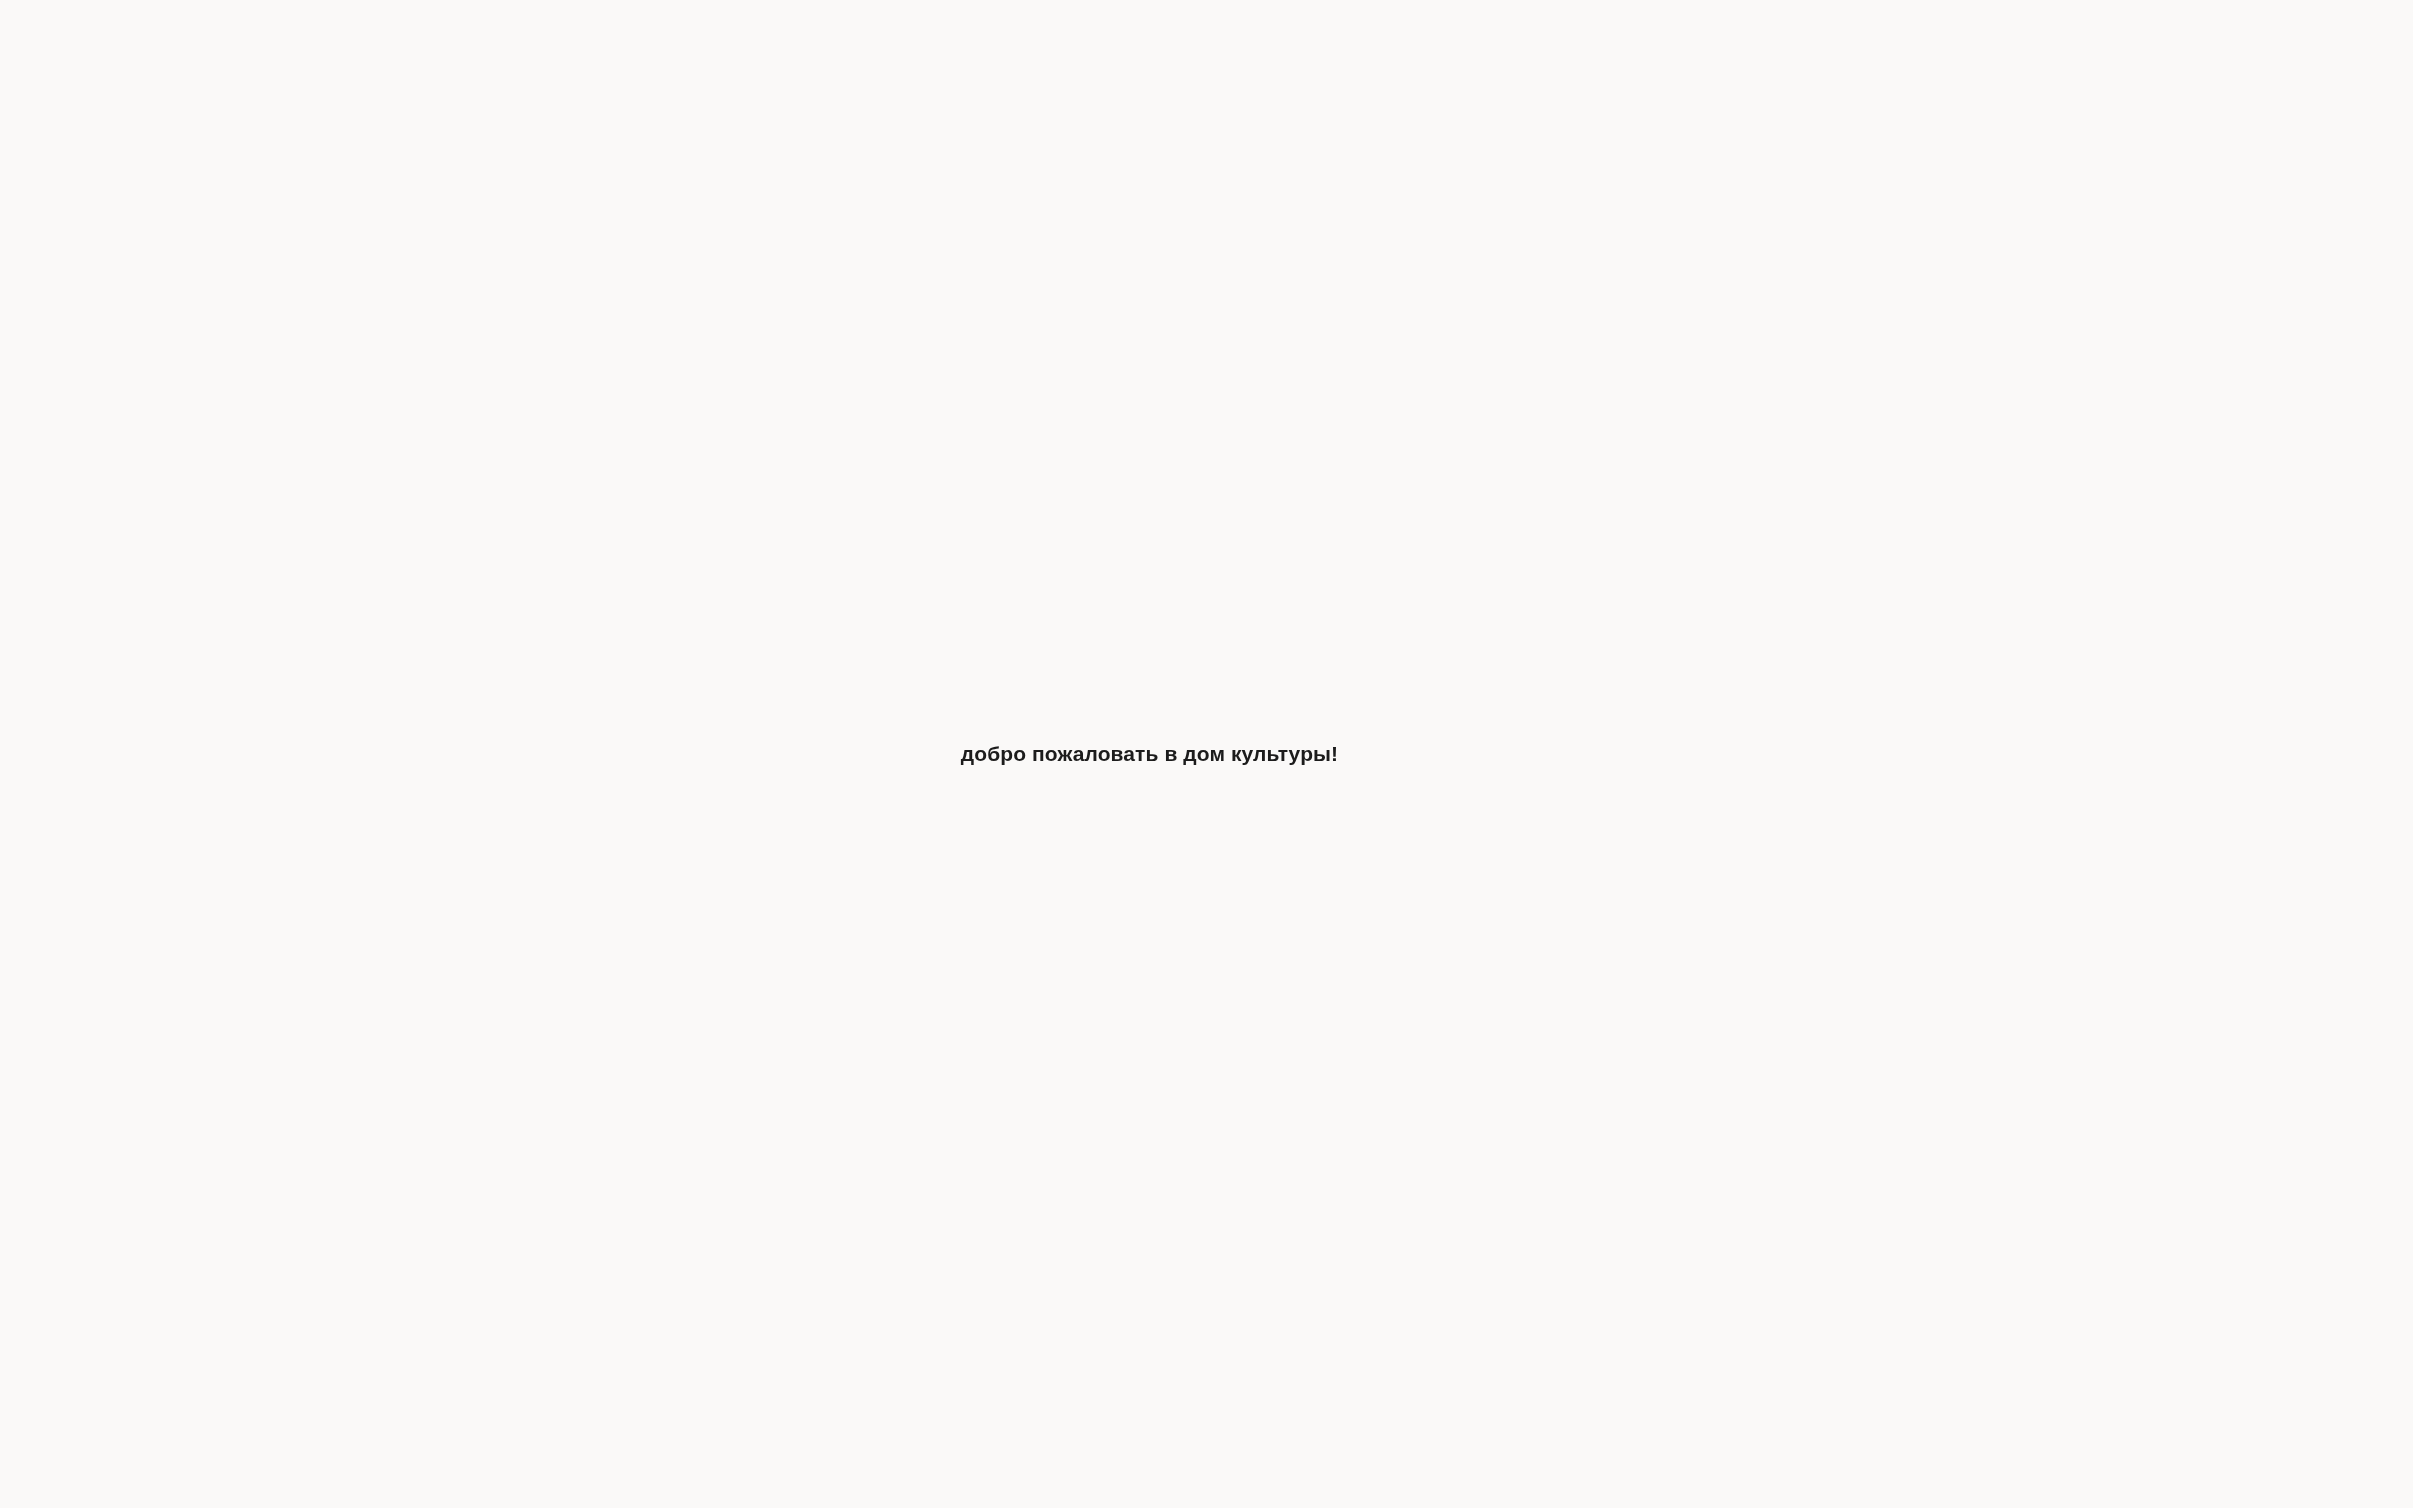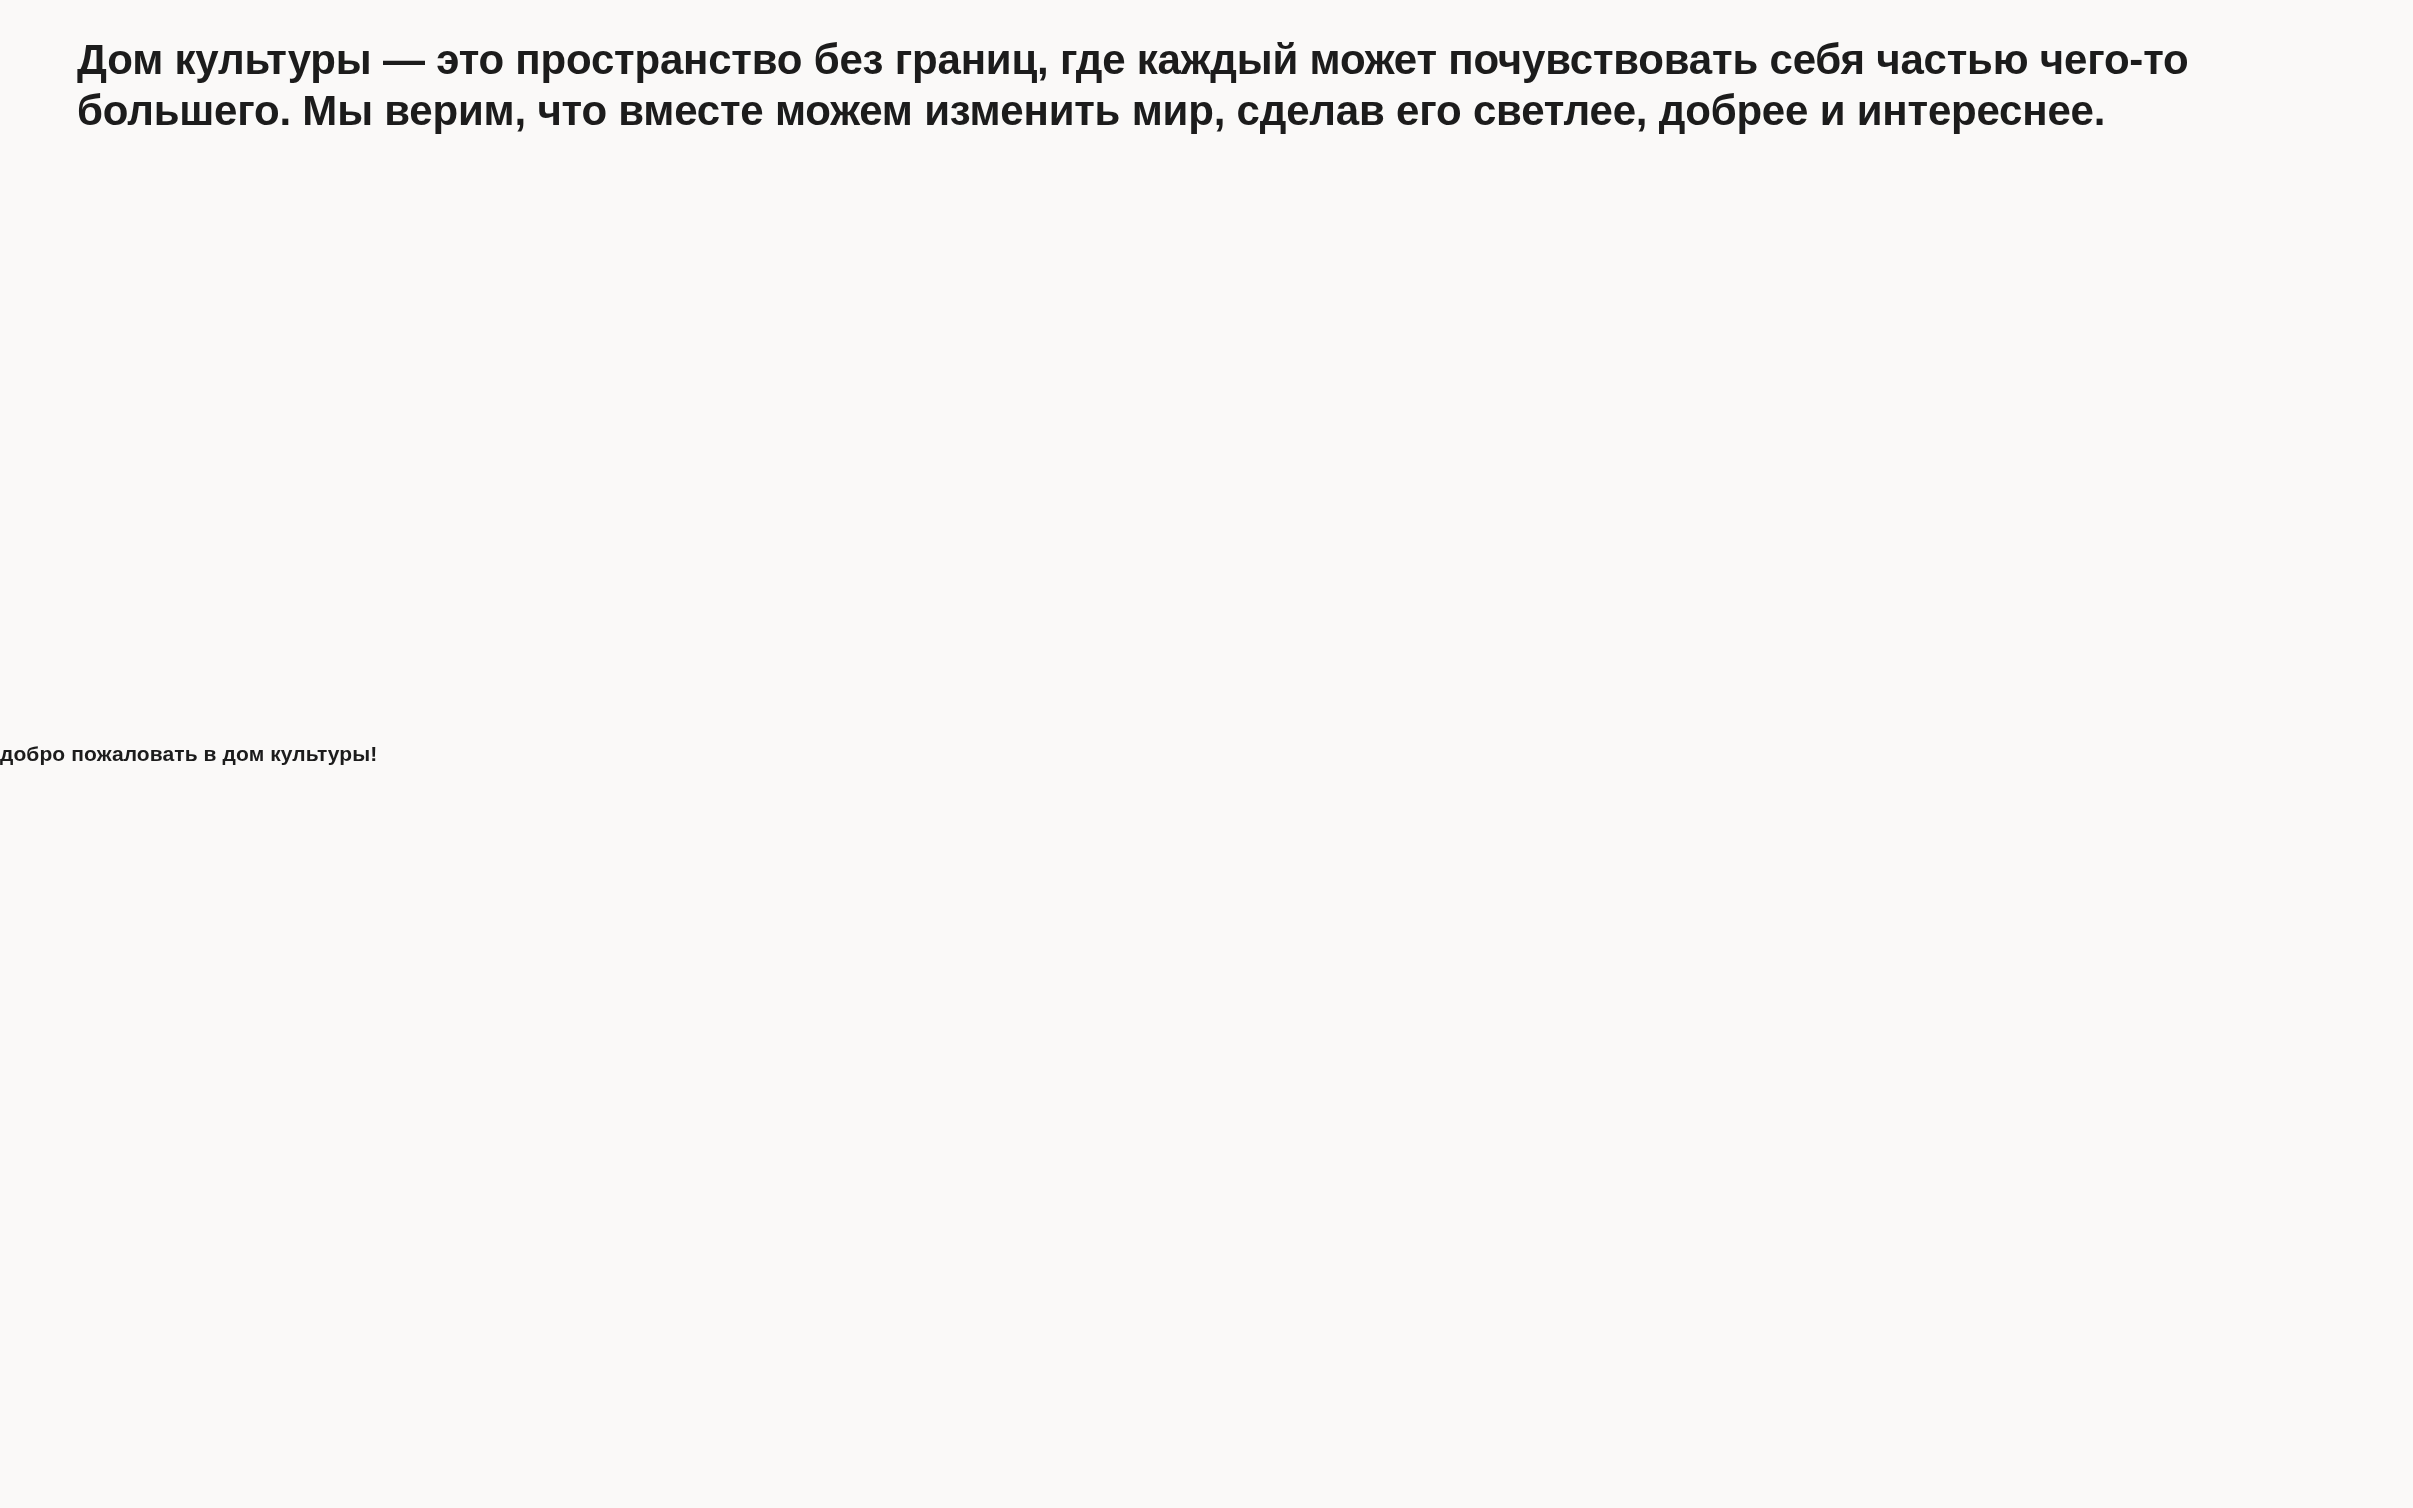--- a/index.html
+++ b/index.html
@@ -40,40 +40,37 @@
     letter-spacing: -0.2px;
     color: #1c1c1c;
     max-width: 2228px;
   }
 
   .welcome-block {
     position: absolute;
     left: 0;
     top: 740px;
     width: 2299px;
-    text-align: left;
+    text-align: center;
   }
 
   .welcome-text {
     display: inline-block;
     margin: 0;
     font-size: 21px;
     line-height: 1.3;
     font-weight: 700;
     color: #1c1c1c;
     letter-spacing: 0.1px;
   }
 </style>
 </head>
 <body>
 
 <div class="page">
 
-  <section class="intro-block">
-    <p class="intro-paragraph">Дом культуры — это пространство без границ, где каждый может почувствовать себя частью чего-то большего. Мы верим, что вместе можем изменить мир, сделав его светлее, добрее и интереснее.</p>
-  </section>
 
   <section class="welcome-block">
     <p class="welcome-text">добро пожаловать в дом культуры!</p>
   </section>
 
 </div>
 
 
 </body></html>

